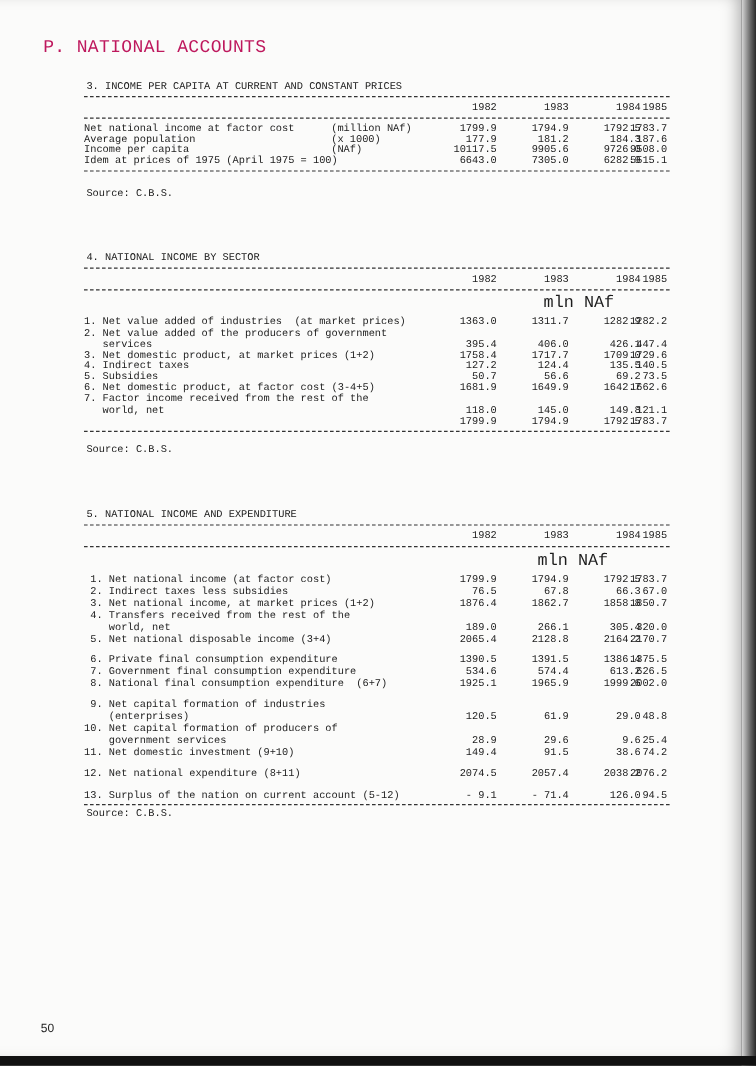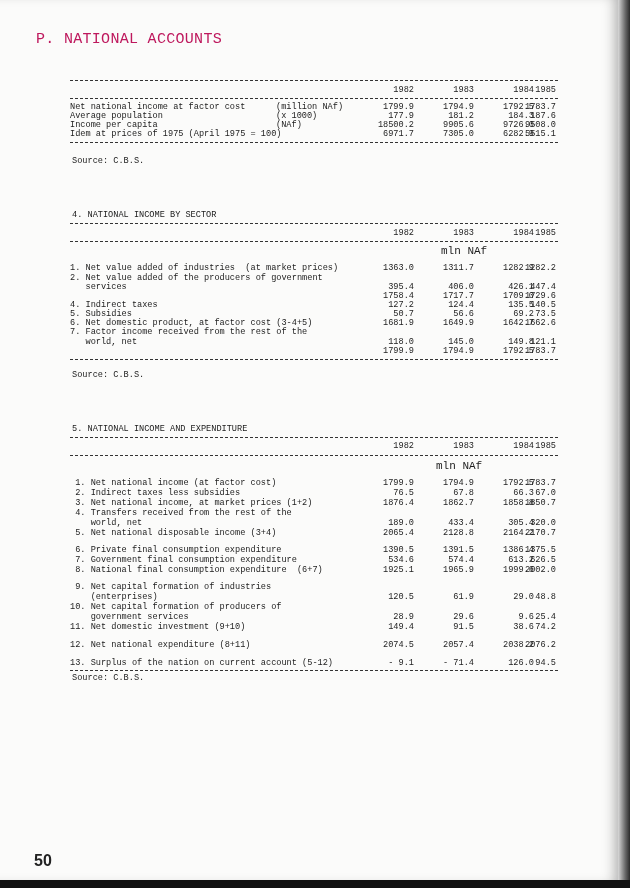--- a/index.html
+++ b/index.html
@@ -36,30 +36,31 @@
   .row {
     position:absolute; left:70px; width:488px; height:10px; font-size:8.6px; line-height:10px;
     white-space:pre;
   }
   .row .lbl { position:absolute; left:0; top:0; }
   .row .unit { position:absolute; left:206px; top:0; }
   .row .v { position:absolute; top:0; width:54px; text-align:right; }
   .v1 { left:290px; } .v2 { left:350px; } .v3 { left:410px; } .v4 { left:432px; }
   .yr .v1 { left:280px;} 
   .src { position:absolute; left:72px; font-size:8.6px; white-space:pre; }
-  .units { position:absolute; font-size:11px; white-space:pre; }
-  .pageno { position:absolute; left:34px; top:852px; font-size:16px; font-family:"Liberation Sans", sans-serif; font-weight:bold; color:#222; }
+  .units { position:absolute; font-size:14px; white-space:pre;margin-left:12px; }
+  .pageno { position:absolute; left:34px; top:852px; font-size:10px; font-family:"Liberation Sans", sans-serif; font-weight:normal; color:#222; }
 </style>
 </head>
 <body>
 
 <div class="page">
 
   <div class="chapter">P. NATIONAL ACCOUNTS</div>
 
+  <div class="sec-title" style="top:67px">3. INCOME PER CAPITA AT CURRENT AND CONSTANT PRICES</div>
   <div class="dash" style="top:80px"></div>
   <div class="row yr" style="top:85px">
     <span class="v v1" style="left:290px">1982</span>
     <span class="v v2">1983</span>
     <span class="v v3">1984</span>
     <span class="v v4" style="left:432px">1985</span>
   </div>
   <div class="dash" style="top:98px"></div>
 
   <div class="row" style="top:102px">
@@ -74,28 +75,28 @@
     <span class="lbl">Average population</span>
     <span class="unit">(x 1000)</span>
     <span class="v v1">177.9</span>
     <span class="v v2">181.2</span>
     <span class="v v3">184.3</span>
     <span class="v v4">187.6</span>
   </div>
   <div class="row" style="top:120px">
     <span class="lbl">Income per capita</span>
     <span class="unit">(NAf)</span>
-    <span class="v v1">18500.2</span>
+    <span class="v v1">10117.5</span>
     <span class="v v2">9905.6</span>
     <span class="v v3">9726.0</span>
     <span class="v v4">9508.0</span>
   </div>
   <div class="row" style="top:129px">
     <span class="lbl">Idem at prices of 1975 (April 1975 = 100)</span>
-    <span class="v v1">6971.7</span>
+    <span class="v v1">6643.0</span>
     <span class="v v2">7305.0</span>
     <span class="v v3">6282.9</span>
     <span class="v v4">5515.1</span>
   </div>
   <div class="dash" style="top:142px"></div>
   <div class="src" style="top:156px">Source: C.B.S.</div>
 
   <div class="sec-title" style="top:210px">4. NATIONAL INCOME BY SECTOR</div>
   <div class="dash" style="top:223px"></div>
   <div class="row" style="top:228px">
@@ -104,21 +105,21 @@
     <span class="v v3">1984</span>
     <span class="v v4">1985</span>
   </div>
   <div class="dash" style="top:241px"></div>
   <div class="units" style="left:441px; top:245px">mln NAf</div>
 
   <div id="t4rows">
       <div class="row" style="top: 263px;"><span class="lbl">1. Net value added of industries  (at market prices)</span><span class="v v1">1363.0</span><span class="v v2">1311.7</span><span class="v v3">1282.9</span><span class="v v4">1282.2</span></div>
       <div class="row" style="top: 273px;"><span class="lbl">2. Net value added of the producers of government</span><span class="v v1"></span><span class="v v2"></span><span class="v v3"></span><span class="v v4"></span></div>
       <div class="row" style="top: 282px;"><span class="lbl">   services</span><span class="v v1">395.4</span><span class="v v2">406.0</span><span class="v v3">426.1</span><span class="v v4">447.4</span></div>
-      <div class="row" style="top: 291px;"><span class="v v1">1758.4</span><span class="v v2">1717.7</span><span class="v v3">1709.0</span><span class="v v4">1729.6</span></div>
+      <div class="row" style="top: 291px;"><span class="lbl">3. Net domestic product, at market prices (1+2)</span><span class="v v1">1758.4</span><span class="v v2">1717.7</span><span class="v v3">1709.0</span><span class="v v4">1729.6</span></div>
       <div class="row" style="top: 300px;"><span class="lbl">4. Indirect taxes</span><span class="v v1">127.2</span><span class="v v2">124.4</span><span class="v v3">135.5</span><span class="v v4">140.5</span></div>
       <div class="row" style="top: 309px;"><span class="lbl">5. Subsidies</span><span class="v v1">50.7</span><span class="v v2">56.6</span><span class="v v3">69.2</span><span class="v v4">73.5</span></div>
       <div class="row" style="top: 318px;"><span class="lbl">6. Net domestic product, at factor cost (3-4+5)</span><span class="v v1">1681.9</span><span class="v v2">1649.9</span><span class="v v3">1642.7</span><span class="v v4">1662.6</span></div>
       <div class="row" style="top: 327px;"><span class="lbl">7. Factor income received from the rest of the</span><span class="v v1"></span><span class="v v2"></span><span class="v v3"></span><span class="v v4"></span></div>
       <div class="row" style="top: 337px;"><span class="lbl">   world, net</span><span class="v v1">118.0</span><span class="v v2">145.0</span><span class="v v3">149.8</span><span class="v v4">121.1</span></div>
       <div class="row" style="top: 346px;"><span class="v v1">1799.9</span><span class="v v2">1794.9</span><span class="v v3">1792.5</span><span class="v v4">1783.7</span></div>
     </div>
 
   <div class="dash" style="top:359px"></div>
   <div class="src" style="top:370px">Source: C.B.S.</div>
@@ -132,21 +133,21 @@
     <span class="v v4">1985</span>
   </div>
   <div class="dash" style="top:455px"></div>
   <div class="units" style="left:436px; top:460px">mln NAf</div>
 
   <div id="t5rows">
       <div class="row" style="top: 478px;"><span class="lbl"> 1. Net national income (at factor cost)</span><span class="v v1">1799.9</span><span class="v v2">1794.9</span><span class="v v3">1792.5</span><span class="v v4">1783.7</span></div>
       <div class="row" style="top: 488px;"><span class="lbl"> 2. Indirect taxes less subsidies</span><span class="v v1">76.5</span><span class="v v2">67.8</span><span class="v v3">66.3</span><span class="v v4">67.0</span></div>
       <div class="row" style="top: 498px;"><span class="lbl"> 3. Net national income, at market prices (1+2)</span><span class="v v1">1876.4</span><span class="v v2">1862.7</span><span class="v v3">1858.8</span><span class="v v4">1850.7</span></div>
       <div class="row" style="top: 508px;"><span class="lbl"> 4. Transfers received from the rest of the</span><span class="v v1"></span><span class="v v2"></span><span class="v v3"></span><span class="v v4"></span></div>
-      <div class="row" style="top: 518px;"><span class="lbl">    world, net</span><span class="v v1">189.0</span><span class="v v2">433.4</span><span class="v v3">305.4</span><span class="v v4">320.0</span></div>
+      <div class="row" style="top: 518px;"><span class="lbl">    world, net</span><span class="v v1">189.0</span><span class="v v2">266.1</span><span class="v v3">305.4</span><span class="v v4">320.0</span></div>
       <div class="row" style="top: 528px;"><span class="lbl"> 5. Net national disposable income (3+4)</span><span class="v v1">2065.4</span><span class="v v2">2128.8</span><span class="v v3">2164.2</span><span class="v v4">2170.7</span></div>
       <div class="row" style="top: 545px;"><span class="lbl"> 6. Private final consumption expenditure</span><span class="v v1">1390.5</span><span class="v v2">1391.5</span><span class="v v3">1386.4</span><span class="v v4">1375.5</span></div>
       <div class="row" style="top: 555px;"><span class="lbl"> 7. Government final consumption expenditure</span><span class="v v1">534.6</span><span class="v v2">574.4</span><span class="v v3">613.2</span><span class="v v4">626.5</span></div>
       <div class="row" style="top: 565px;"><span class="lbl"> 8. National final consumption expenditure  (6+7)</span><span class="v v1">1925.1</span><span class="v v2">1965.9</span><span class="v v3">1999.6</span><span class="v v4">2002.0</span></div>
       <div class="row" style="top: 582px;"><span class="lbl"> 9. Net capital formation of industries</span><span class="v v1"></span><span class="v v2"></span><span class="v v3"></span><span class="v v4"></span></div>
       <div class="row" style="top: 592px; font-family: Liberation Mono, monospace;"><span class="lbl">    (enterprises)</span><span class="v v1">120.5</span><span class="v v2">61.9</span><span class="v v3">29.0</span><span class="v v4">48.8</span></div>
       <div class="row" style="top: 602px;"><span class="lbl">10. Net capital formation of producers of</span><span class="v v1"></span><span class="v v2"></span><span class="v v3"></span><span class="v v4"></span></div>
       <div class="row" style="top: 612px;"><span class="lbl">    government services</span><span class="v v1">28.9</span><span class="v v2">29.6</span><span class="v v3">9.6</span><span class="v v4">25.4</span></div>
       <div class="row" style="top: 622px;"><span class="lbl">11. Net domestic investment (9+10)</span><span class="v v1">149.4</span><span class="v v2">91.5</span><span class="v v3">38.6</span><span class="v v4">74.2</span></div>
       <div class="row" style="top: 640px;"><span class="lbl">12. Net national expenditure (8+11)</span><span class="v v1">2074.5</span><span class="v v2">2057.4</span><span class="v v3">2038.2</span><span class="v v4">2076.2</span></div>

